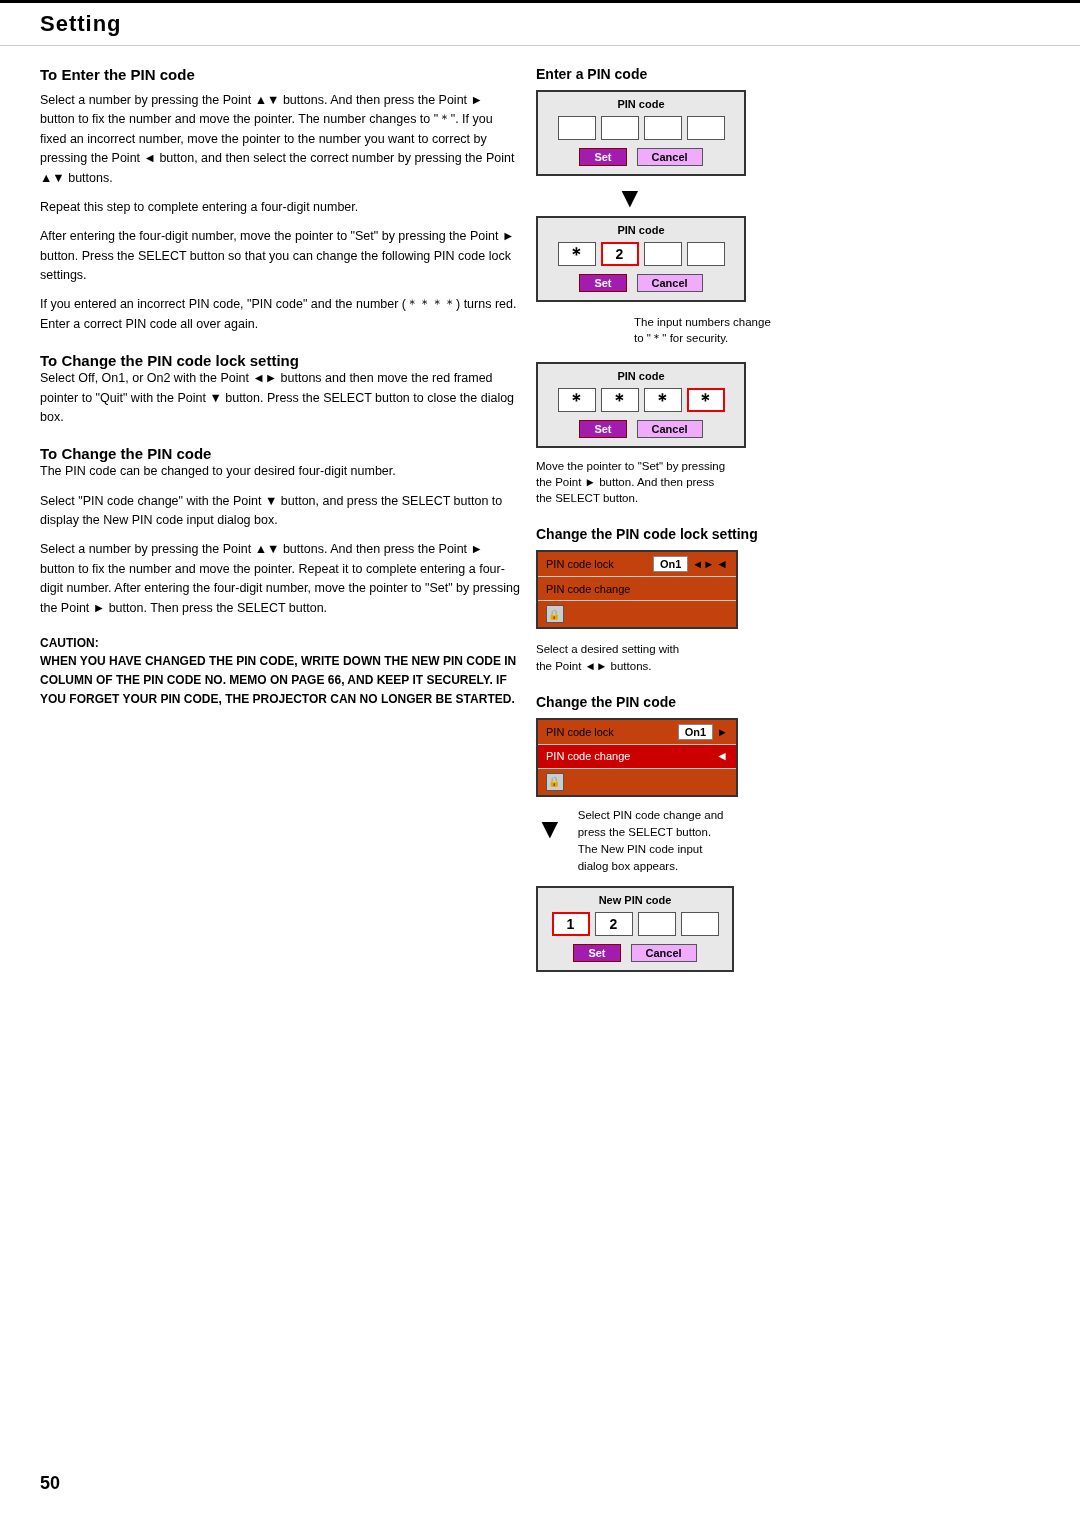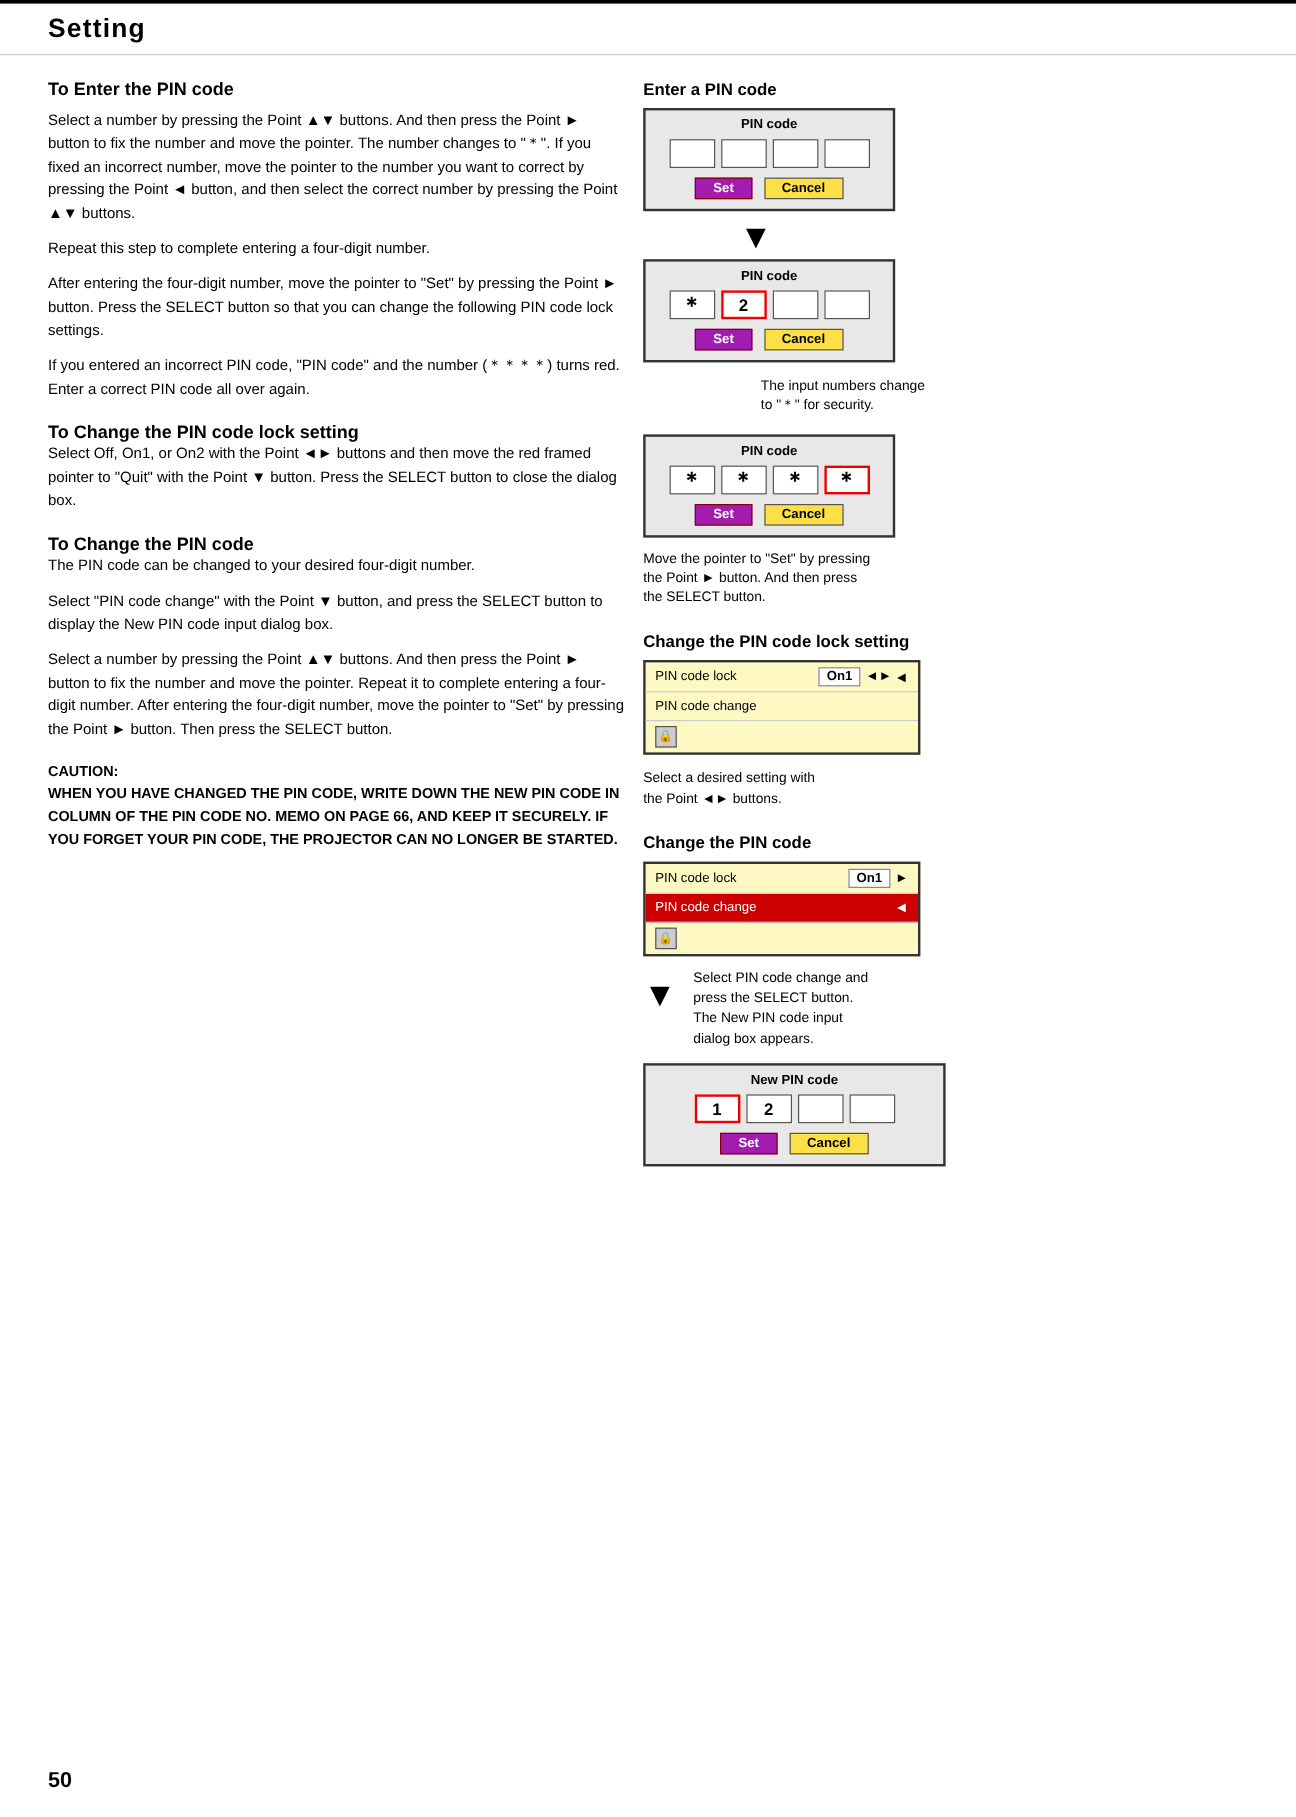--- a/index.html
+++ b/index.html
@@ -127,21 +127,21 @@
       font-size: 18px;
       font-weight: bold;
     }
     .pin-buttons {
       display: flex;
       gap: 10px;
       justify-content: center;
     }
     .pin-btn {
       border: 1.5px solid #555;
-      background: #fde047;
+      background: #f0abfc;
       padding: 2px 14px;
       font-size: 11px;
       font-weight: bold;
       cursor: pointer;
     }
     .pin-btn.active-btn {
       background: #a21caf;
       color: #fff;
       border-color: #800;
     }
@@ -159,22 +159,22 @@
     .caption-text {
       font-size: 11.5px;
       line-height: 1.4;
       margin-top: 4px;
       margin-bottom: 8px;
     }
 
     
     .lock-dialog {
       border: 2px solid #333;
-      background: #fef9c3;
-      width: 231px;
+      background: #c2410c;
+      width: 202px;
       padding: 0;
       margin-bottom: 6px;
       display: inline-block;
     }
     .lock-row {
       display: flex;
       align-items: center;
       padding: 4px 8px;
       font-size: 11px;
       border-bottom: 1px solid #ccc;
@@ -215,21 +215,21 @@
     .diagram-wrapper {
       display: flex;
       flex-direction: column;
       align-items: flex-start;
     }
 
     
     .new-pin-dialog {
       border: 2px solid #333;
       background: #e8e8e8;
-      width: 252px;
+      width: 198px;
       padding: 6px 10px 8px 10px;
       display: inline-block;
       margin-bottom: 4px;
     }
     .new-pin-title {
       font-size: 11px;
       font-weight: bold;
       text-align: center;
       margin-bottom: 6px;
     }

